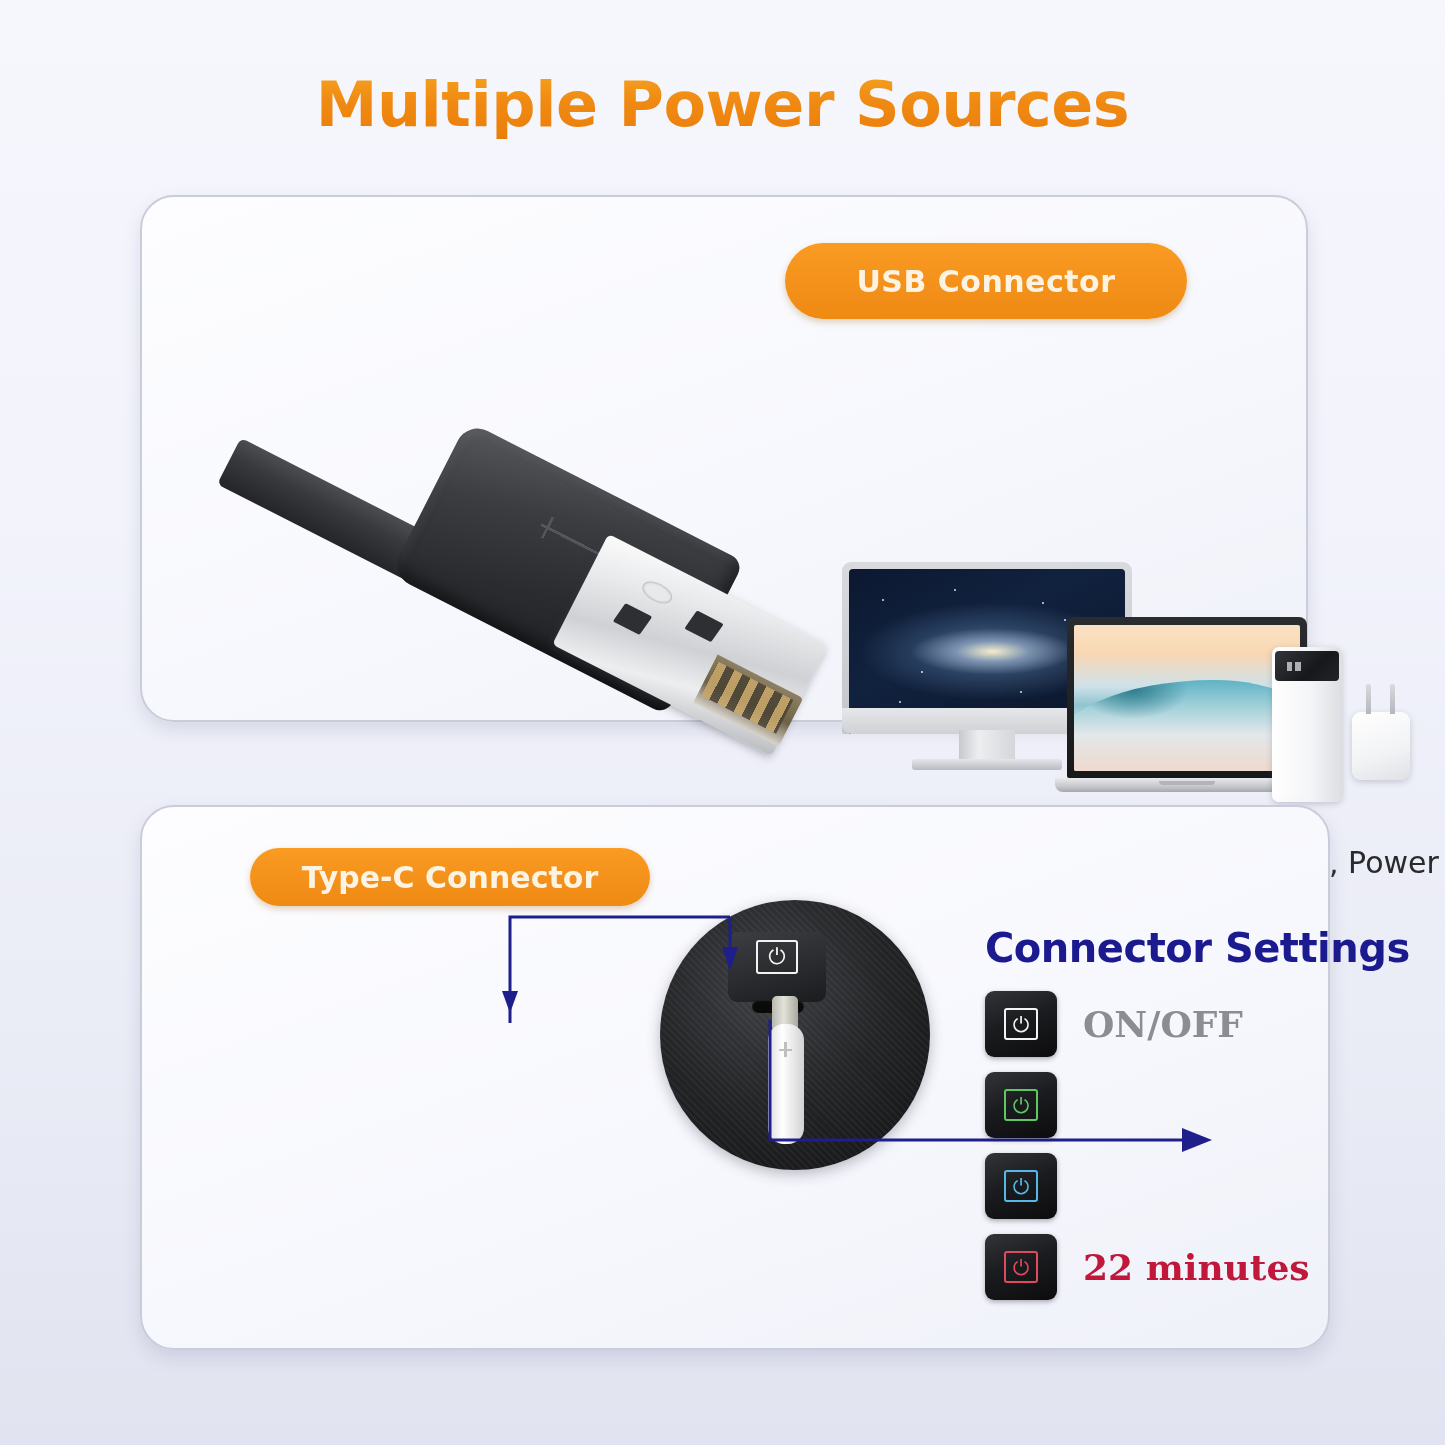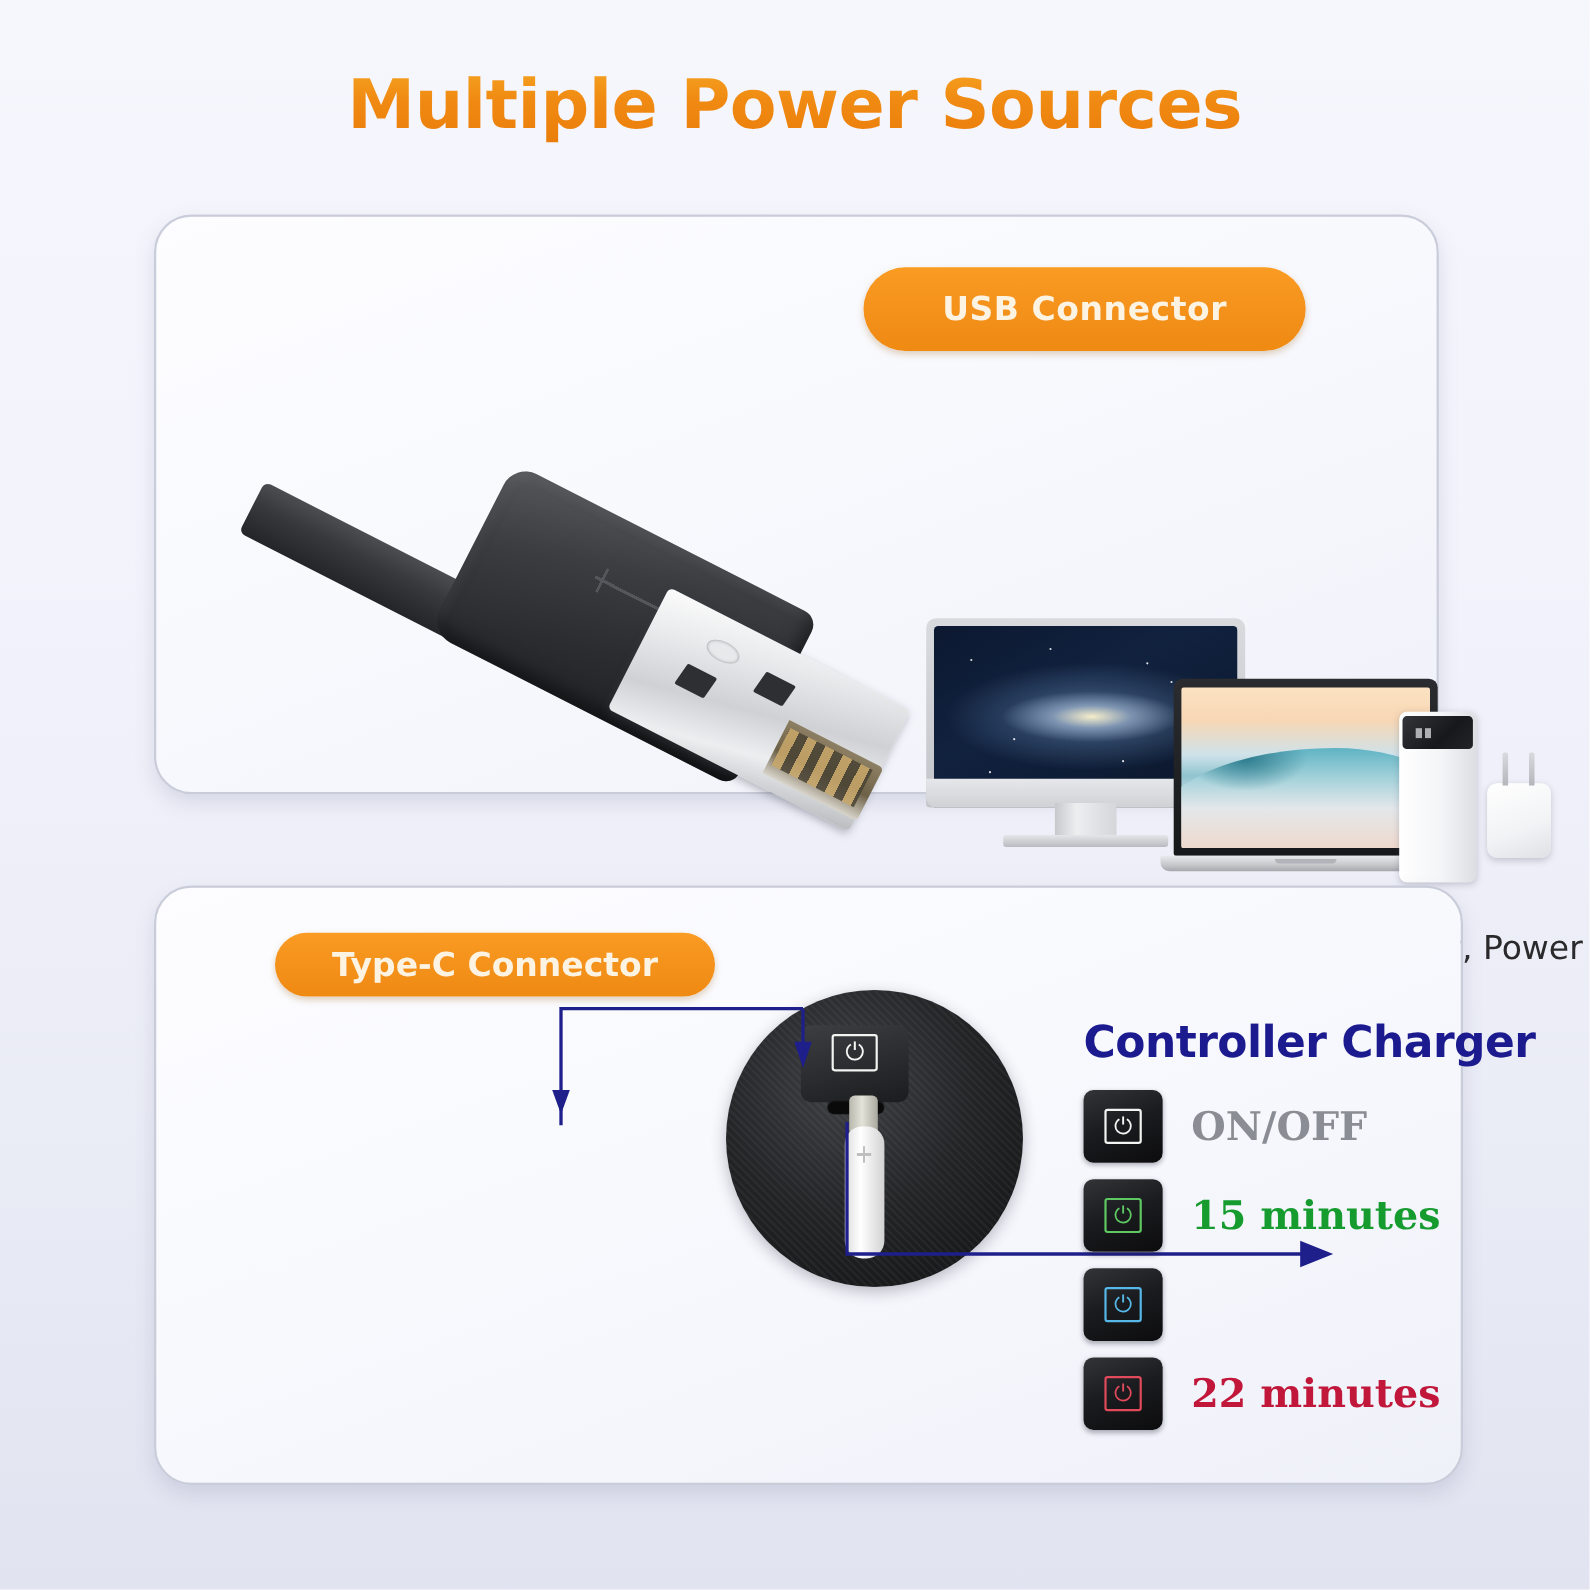--- a/index.html
+++ b/index.html
@@ -10,21 +10,21 @@
     overflow:hidden;
   }
 
   body {
     background:linear-gradient(180deg,#f6f6fd 0%, #f2f3fb 35%, #eaecf6 70%, #e1e3f0 100%);
     position:relative;
   }
 
   
   .page-title{
-    position:absolute; top:58px; left:0; width:100%;
+    position:absolute; top:68px; left:0; width:100%;
     text-align:center;
     font-size:62px; font-weight:bold;
     letter-spacing:-0.5px;
     background:linear-gradient(180deg,#f5a623 0%, #f08a12 45%, #ea7d0a 100%);
     -webkit-background-clip:text; background-clip:text;
     -webkit-text-fill-color:transparent; color:#ef8b13;
     font-family:"DejaVu Sans","Liberation Sans",sans-serif;
   }
 
   
@@ -377,34 +377,33 @@
   <polyline points="250,22 250,58" fill="none" stroke="#1f1f8c" stroke-width="3"></polyline>
   <polygon points="250,76 242,52 258,52" fill="#1f1f8c"></polygon>
 </svg>
 
 <svg class="conn" id="conn-bottom" viewBox="0 0 520 170">
   <polyline points="50,0 50,120 470,120" fill="none" stroke="#1f1f8c" stroke-width="3"></polyline>
   <polygon points="492,120 462,108 462,132" fill="#1f1f8c"></polygon>
 </svg>
 
 <div id="settings">
-  <h2>Controller Charger</h2>
+  <h2>Connector Settings</h2>
 
   <div class="set-row">
     <div class="set-btn">
       <div class="sq" style="color:#f2f4f2">⏻</div>
     </div>
     <div class="set-label" style="color:#8b8d94">ON/OFF</div>
   </div>
 
   <div class="set-row">
     <div class="set-btn">
       <div class="sq" style="color:#5ec962">⏻</div>
     </div>
-    <div class="set-label" style="color:#169b2f">15 minutes</div>
   </div>
 
   <div class="set-row">
     <div class="set-btn">
       <div class="sq" style="color:#56b8e8">⏻</div>
     </div>
   </div>
 
   <div class="set-row">
     <div class="set-btn">

